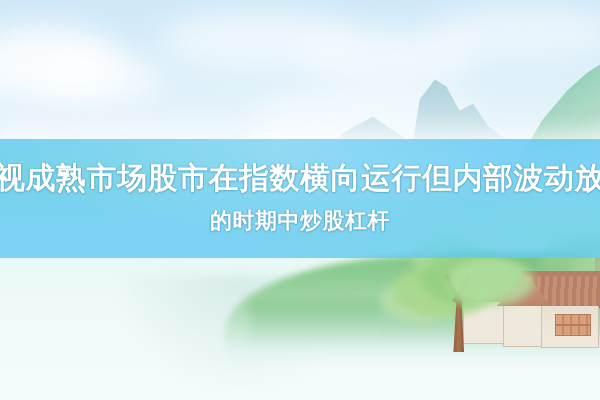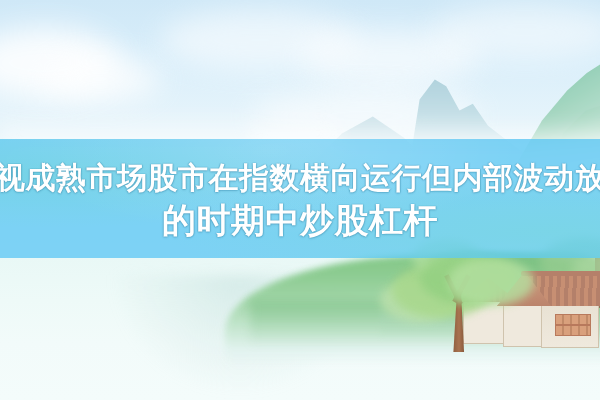--- a/index.html
+++ b/index.html
@@ -190,21 +190,21 @@
     line-height:43px;
     letter-spacing:.5px;
     white-space:nowrap;
     text-shadow:
       0 0 1px rgba(70,150,180,.55),
       0 1px 2px rgba(60,140,175,.45),
       1px 0 1px rgba(70,150,180,.35),
       -1px 0 1px rgba(70,150,180,.35);
   }
   .title-line.l1{font-size:30px;}
-  .title-line.l2{font-size:34px;}
+  .title-line.l2{font-size:22px;}
 </style>
 </head>
 <body>
 
 <div class="banner">
 
   <div class="sky"></div>
   <div class="cloud c1"></div>
   <div class="cloud c2"></div>
   <div class="cloud c3"></div>

